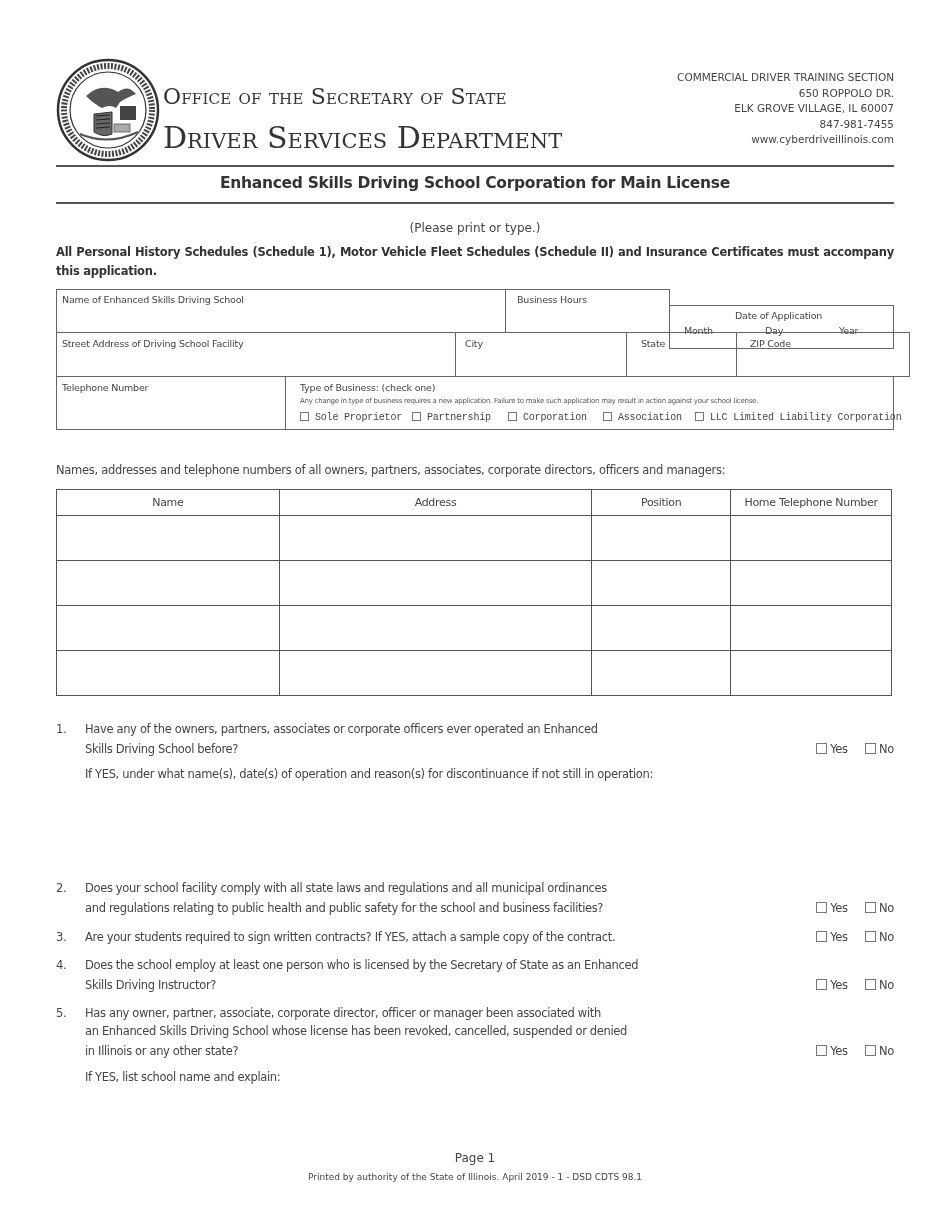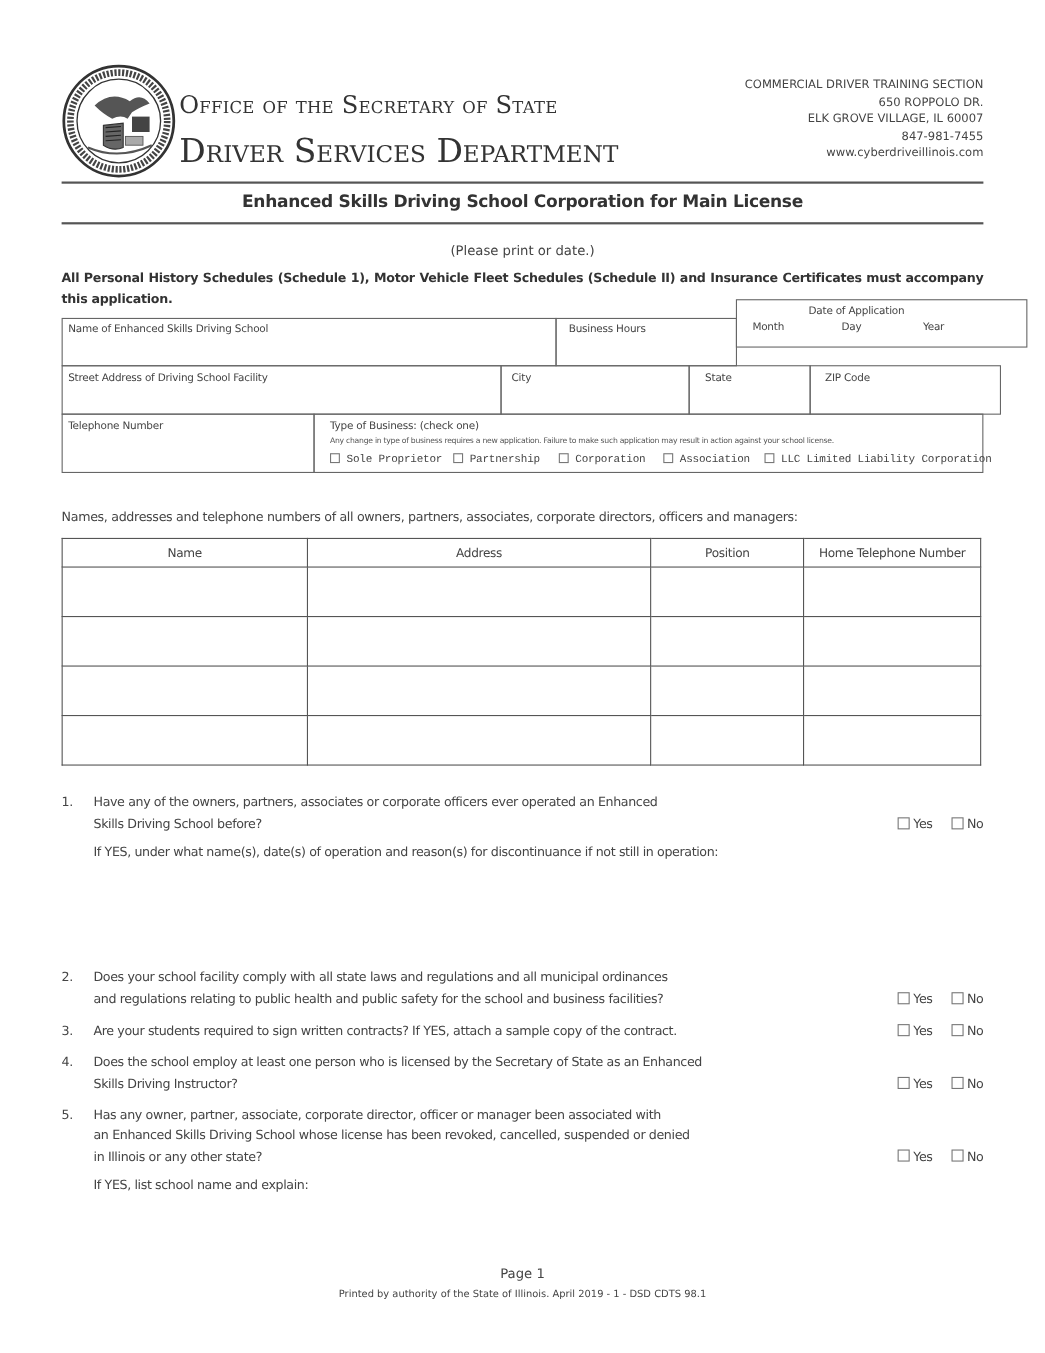--- a/index.html
+++ b/index.html
@@ -76,32 +76,32 @@
   <div>650 ROPPOLO DR.</div>
   <div>ELK GROVE VILLAGE, IL 60007</div>
   <div>847-981-7455</div>
   <div>www.cyberdriveillinois.com</div>
 </div>
 
 <div class="abs rule" style="top:165px;"></div>
 <div class="abs title">Enhanced Skills Driving School Corporation for Main License</div>
 <div class="abs rule" style="top:202px;"></div>
 
-<div class="abs please">(Please print or date.)</div>
+<div class="abs please">(Please print or type.)</div>
 <div class="abs notice">All Personal History Schedules (Schedule 1), Motor Vehicle Fleet Schedules (Schedule II) and Insurance Certificates must accompany this application.</div>
 
 <div class="box" style="left:56px; top:289px; width:450px; height:44px;">
   <span class="lbl" style="left:5px; top:4px;">Name of Enhanced Skills Driving School</span>
   <input class="field" style="left: 5px; top: 18px; width: 438px; height: 20px;" value="">
 </div>
 <div class="box" style="left:505px; top:289px; width:165px; height:44px;">
   <span class="lbl" style="left:11px; top:4px;">Business Hours</span>
   <input class="field" style="left: 5px; top: 18px; width: 152px; height: 20px;" value="">
 </div>
-<div class="box" style="left:669px; top:272px; width:265px; height:44px;">
+<div class="box" style="left:669px; top:305px; width:225px; height:44px;">
   <span class="lbl" style="left:65px; top:4px;">Date of Application</span>
   <span class="lbl" style="left:14px; top:19px;text-align:right;">Month</span>
   <span class="lbl" style="left:95px; top:19px;">Day</span>
   <span class="lbl" style="left:169px; top:19px;">Year</span>
   <input class="field" style="left: 5px; top: 30px; width: 65px; height: 12px;" value="">
   <input class="field" style="left: 80px; top: 30px; width: 60px; height: 12px;" value="">
   <input class="field" style="left: 150px; top: 30px; width: 65px; height: 12px;" value="">
 </div>
 
 <div class="box" style="left:56px; top:332px; width:400px; height:45px;">

